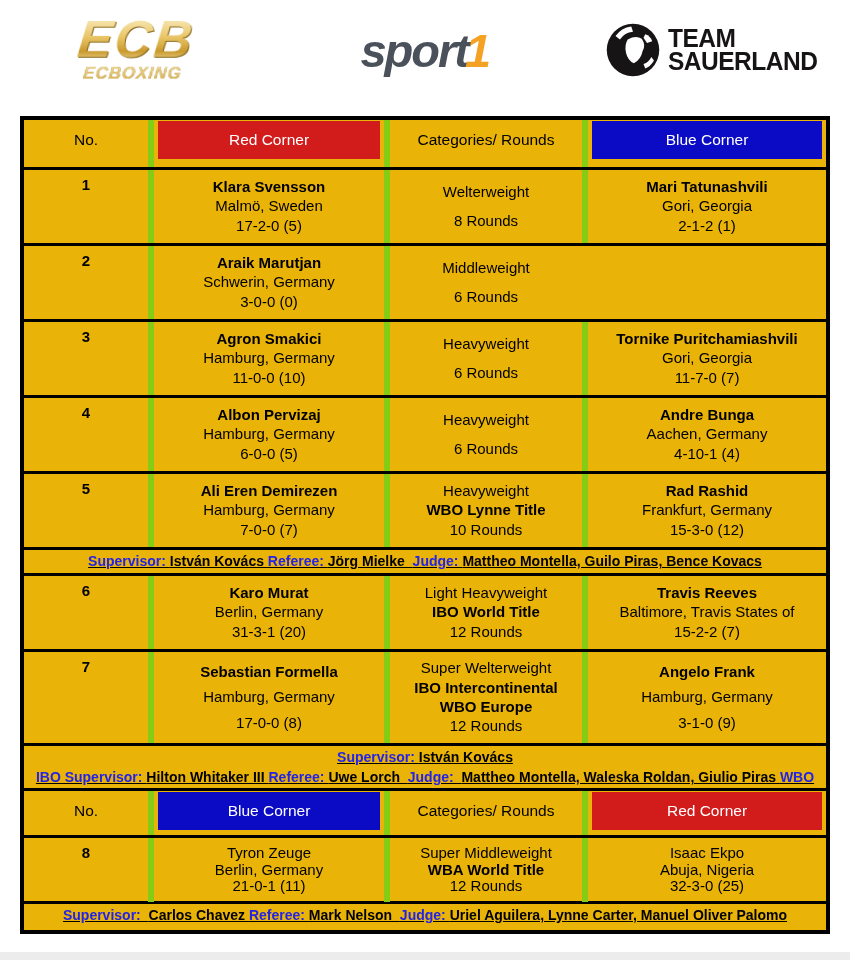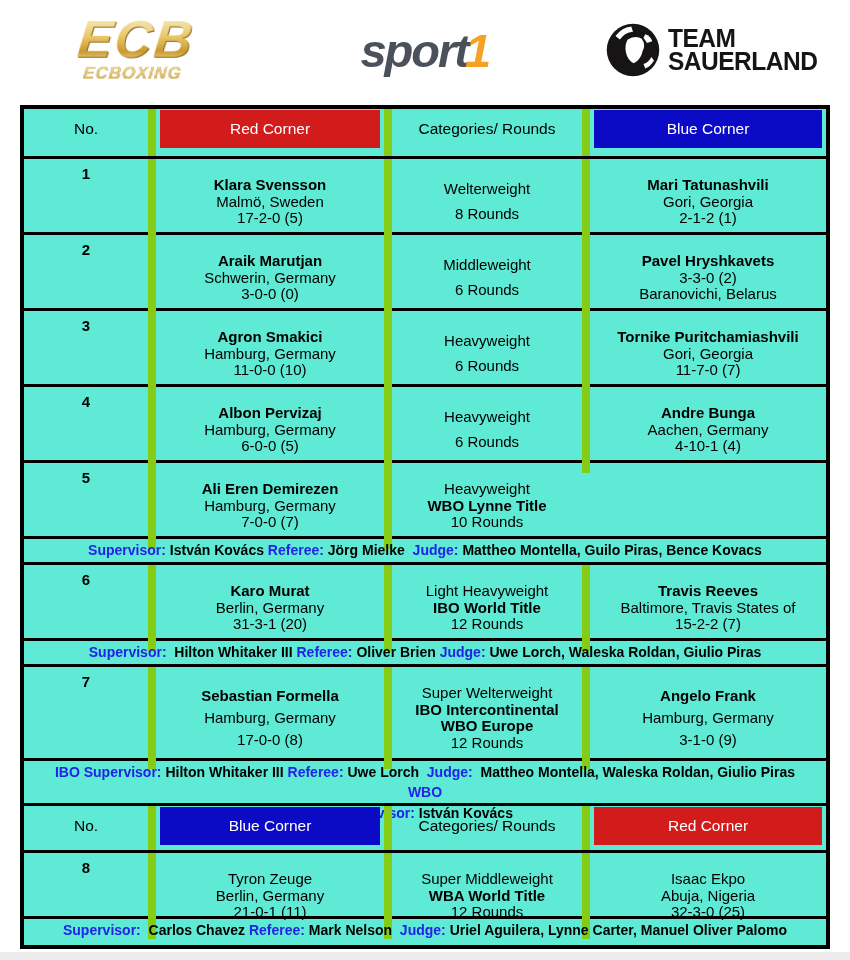--- a/index.html
+++ b/index.html
@@ -23,41 +23,41 @@
     -webkit-background-clip:text;background-clip:text;color:transparent;
     filter:drop-shadow(0.5px 0.5px 0 #8a6a1d);
   }
   .sport1-logo{font-size:47px;font-weight:800;font-style:italic;letter-spacing:-2px;line-height:1;margin-left:30px;}
   .sport1-word{color:#4a515b;}
   .sport1-one{color:#f5a124;margin-left:-3px;}
   .sauerland-logo{display:flex;align-items:center;gap:7px;}
   .globe{width:56px;height:56px;display:inline-block;}
   .sauer-text{display:flex;flex-direction:column;font-weight:800;font-size:25px;line-height:0.92;letter-spacing:-0.5px;transform:scaleX(0.98);transform-origin:left center;color:#161414;}
   
-  .ftable{width:802px;margin:5px auto 0 auto;border:4px solid #000;background:#5eead4;}
+  .ftable{width:802px;margin:16px auto 0 auto;border:4px solid #000;background:#eab308;}
   .row{display:grid;grid-template-columns:124px 236px 198px 244px;border-bottom:3px solid #000;box-sizing:border-box;}
   .row:last-child{border-bottom:none;}
   .cell{box-sizing:border-box;}
-  .cell + .cell{border-left:8px solid #84cc16;}
+  .cell + .cell{border-left:6px solid #84cc16;}
   
   .header-row{height:50px;}
   .header-row.second{height:47px;}
   .hcell{padding:1px 4px 0 4px;}
   .hbox{height:38px;display:flex;align-items:center;justify-content:center;font-size:15.5px;}
   .hbox.fill{color:#fff;}
   
   .bout-row{height:76px;}
   .bout-row.xl{height:94px;}
   .bout-row.sm{height:66px;}
   .no-cell{text-align:center;padding-top:6px;font-weight:700;font-size:15px;}
-  .lines{display:flex;flex-direction:column;justify-content:space-around;align-items:center;height:100%;padding:18px 4px;box-sizing:border-box;text-align:center;}
+  .lines{display:flex;flex-direction:column;justify-content:space-around;align-items:center;height:100%;padding:7px 4px;box-sizing:border-box;text-align:center;}
   .line{font-size:15px;line-height:1.1;}
   .line.bold{font-weight:700;}
   
-  .officials-row{display:block;padding:1px 24px;box-sizing:border-box;height:26px;}
+  .officials-row{display:block;padding:1px 4px;box-sizing:border-box;height:26px;text-decoration:underline;}
   .officials-row.two-line{height:45px;}
   .off-line{text-align:center;font-size:14px;font-weight:700;white-space:pre-wrap;line-height:1.45;}
   .off-line .lbl{color:var(--label-blue,#2222e8);}
   .bottom-strip{position:absolute;left:0;bottom:0;width:850px;height:8px;background:#ececec;}
 </style>
 </head>
 <body>
 
 <div class="page">
 
@@ -130,27 +130,20 @@
             <div class="line">Schwerin, Germany</div>
             <div class="line">3-0-0 (0)</div>
           </div>
         </div>
         <div class="cell">
           <div class="lines">
             <div class="line">Middleweight</div>
             <div class="line">6 Rounds</div>
           </div>
         </div>
-        <div class="cell">
-          <div class="lines">
-            <div class="line bold">Pavel Hryshkavets</div>
-            <div class="line">3-3-0 (2)</div>
-            <div class="line">Baranovichi, Belarus</div>
-          </div>
-        </div>
       </div>
       <div class="row bout-row">
         <div class="cell no-cell">3</div>
         <div class="cell">
           <div class="lines">
             <div class="line bold">Agron Smakici</div>
             <div class="line">Hamburg, Germany</div>
             <div class="line">11-0-0 (10)</div>
           </div>
         </div>
@@ -200,20 +193,27 @@
             <div class="line">7-0-0 (7)</div>
           </div>
         </div>
         <div class="cell">
           <div class="lines">
             <div class="line">Heavyweight</div>
             <div class="line bold">WBO Lynne Title</div>
             <div class="line">10 Rounds</div>
           </div>
         </div>
+        <div class="cell">
+          <div class="lines">
+            <div class="line bold">Rad Rashid</div>
+            <div class="line">Frankfurt, Germany</div>
+            <div class="line">15-3-0 (12)</div>
+          </div>
+        </div>
       </div>
       <div class="row officials-row" style="display: block;">
         <div class="off-line"><span class="lbl">Supervisor: </span><span>István Kovács </span><span class="lbl">Referee: </span><span>Jörg Mielke  </span><span class="lbl">Judge: </span><span>Mattheo Montella, Guilo Piras, Bence Kovacs</span></div>
       </div>
       <div class="row bout-row">
         <div class="cell no-cell">6</div>
         <div class="cell">
           <div class="lines">
             <div class="line bold">Karo Murat</div>
             <div class="line">Berlin, Germany</div>
@@ -227,23 +227,20 @@
             <div class="line">12 Rounds</div>
           </div>
         </div>
         <div class="cell">
           <div class="lines">
             <div class="line bold">Travis Reeves</div>
             <div class="line">Baltimore, Travis States of</div>
             <div class="line">15-2-2 (7)</div>
           </div>
         </div>
-      </div>
-      <div class="row officials-row" style="display: block;">
-        <div class="off-line"><span class="lbl">Supervisor:  </span><span>Hilton Whitaker III </span><span class="lbl">Referee: </span><span>Oliver Brien </span><span class="lbl">Judge: </span><span>Uwe Lorch, Waleska Roldan, Giulio Piras</span></div>
       </div>
       <div class="row bout-row xl">
         <div class="cell no-cell">7</div>
         <div class="cell">
           <div class="lines">
             <div class="line bold">Sebastian Formella</div>
             <div class="line">Hamburg, Germany</div>
             <div class="line">17-0-0 (8)</div>
           </div>
         </div>
@@ -257,22 +254,22 @@
         </div>
         <div class="cell">
           <div class="lines">
             <div class="line bold">Angelo Frank</div>
             <div class="line">Hamburg, Germany</div>
             <div class="line">3-1-0 (9)</div>
           </div>
         </div>
       </div>
       <div class="row officials-row two-line" style="display: block;">
+        <div class="off-line"><span class="lbl">Supervisor: </span><span>István Kovács</span></div>
         <div class="off-line"><span class="lbl">IBO Supervisor: </span><span>Hilton Whitaker III </span><span class="lbl">Referee: </span><span>Uwe Lorch  </span><span class="lbl">Judge:  </span><span>Mattheo Montella, Waleska Roldan, Giulio Piras </span><span class="lbl">WBO</span></div>
-        <div class="off-line"><span class="lbl">Supervisor: </span><span>István Kovács</span></div>
       </div>
       <div class="row header-row second">
         <div class="cell hcell">
           <div class="hbox">No.</div>
         </div>
         <div class="cell hcell">
           <div class="hbox fill" style="background: rgb(11, 11, 198);">Blue Corner</div>
         </div>
         <div class="cell hcell">
           <div class="hbox">Categories/ Rounds</div>

